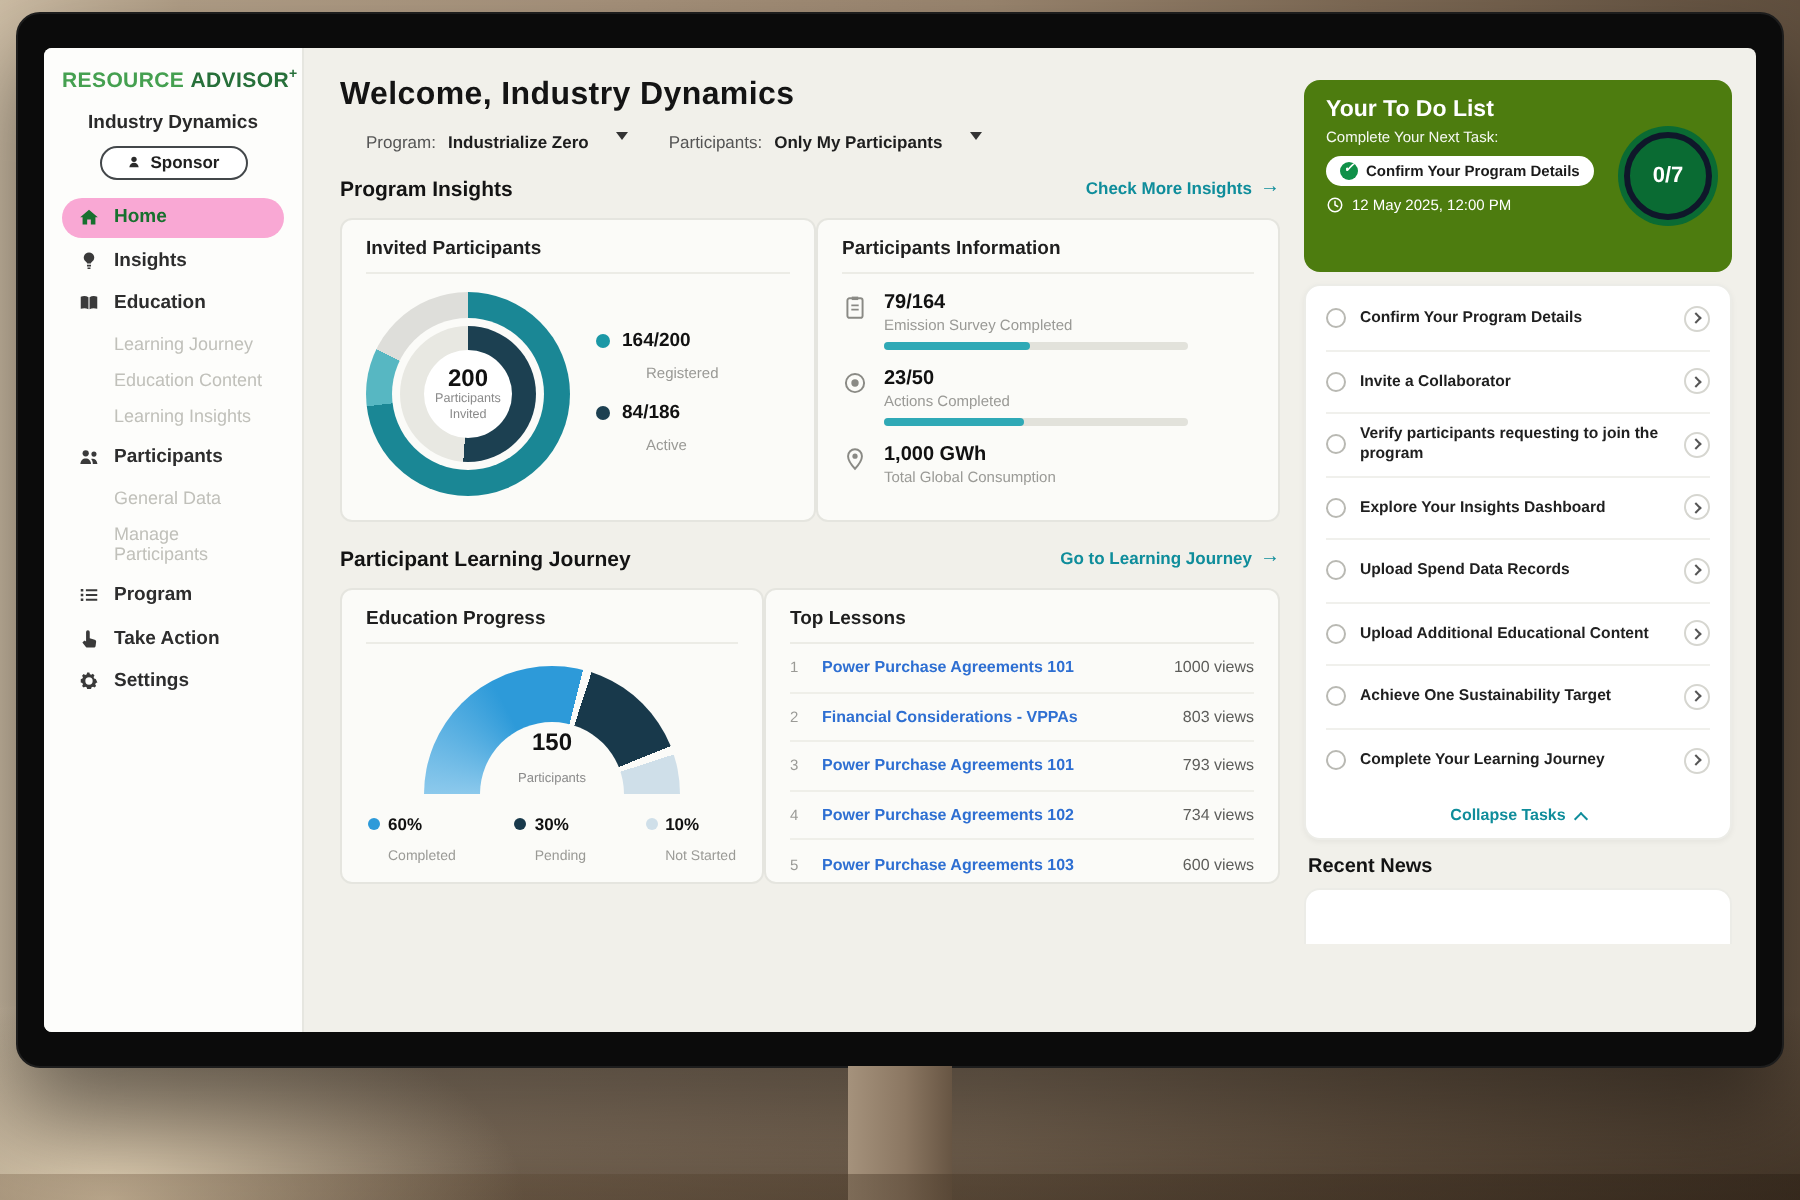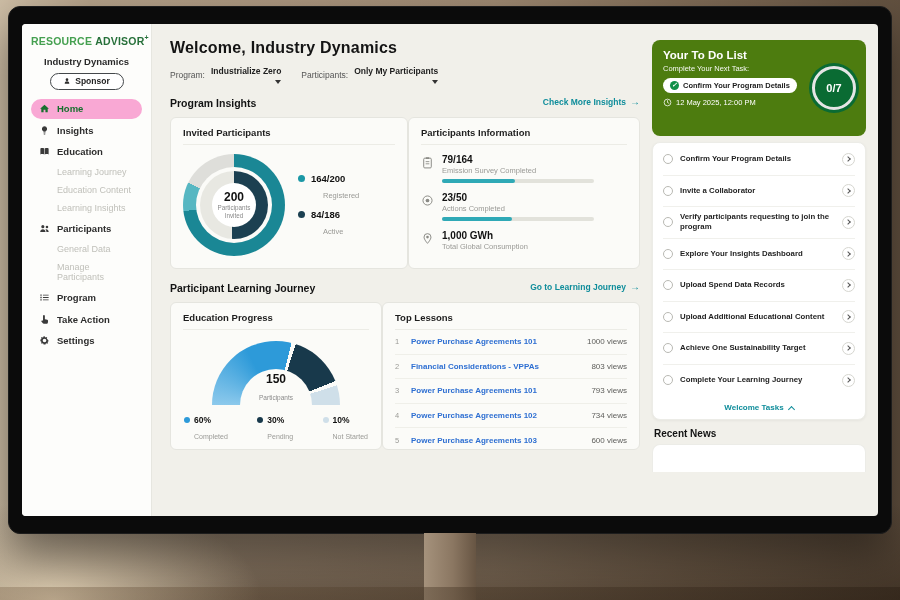--- a/index.html
+++ b/index.html
@@ -31,22 +31,22 @@
   .sponsor svg { width:8px; height:8px; fill:#2b2b2b; }
   .nav-item { display:flex; align-items:center; gap:7px; padding:4.5px 8px; font-size:9.5px; font-weight:700; color:#2d2d2d; border-radius:12px; margin:1.5px 0; cursor:pointer; }
   .nav-item svg { width:11px; height:11px; fill:#3a3a3a; flex:none; }
   .nav-item.active { background:#f9a8d4; color:#17702e; }
   .nav-item.active svg { fill:#17702e; }
   .nav-sub { padding:4px 8px 4px 26px; font-size:9px; color:#c0c0ba; font-weight:400; cursor:pointer; }
 
   
   .content { position:absolute; left:130px; top:0; right:0; bottom:0; padding:15px 0 0 18px; }
   h1 { font-size:16px; font-weight:800; color:#141414; letter-spacing:.2px; }
-  .filters { display:flex; align-items:center; gap:6px; margin-top:9px; font-size:8.5px; color:#555; }
-  .fvalue { font-weight:700; color:#1e1e1e; display:flex; align-items:flex-end; gap:4px; margin-right:14px; cursor:pointer;flex-direction:column; }
+  .filters { display:flex; align-items:center; gap:6px; margin-top:9px; font-size:8.5px; color:#555;margin-left:13px; }
+  .fvalue { font-weight:700; color:#1e1e1e; display:flex; align-items:flex-start; gap:14px; margin-right:14px; cursor:pointer; }
   .caret { width:0; height:0; border-left:3.5px solid transparent; border-right:3.5px solid transparent; border-top:4px solid #333; }
   .secrow { display:flex; align-items:flex-start; justify-content:space-between; width:470px; margin-top:13px; }
   .sectitle { font-weight:800; font-size:10.5px; color:#131313; }
   .seclink { display:flex; gap:4px; align-items:center; color:#0f8d9b; font-weight:700; font-size:8.5px; cursor:pointer; }
   .arr { font-size:10px; line-height:1; }
 
   .cards { display:flex; margin-top:8px; width:470px; }
   .card { background:#fbfbf8; border:1px solid #e5e5df; border-radius:6px; padding:9px 12px; }
   .cardtitle { font-size:9.5px; font-weight:700; color:#1e1e1e; padding-bottom:6px; border-bottom:1px solid #ecece6; }
   .invited { width:238px; height:152px; }
@@ -100,21 +100,21 @@
   
   .rightpanel { position:absolute; top:16px; right:12px; width:214px; bottom:0; }
   .todo-green { position:relative; background:#4d7c0f; border-radius:8px; padding:9px 11px; height:96px; color:#fff; overflow:hidden; }
   .ttitle { font-size:11.5px; font-weight:800; }
   .tsub { font-size:7.5px; margin-top:3px; opacity:.95; }
   .tpill { display:inline-flex; align-items:center; gap:4px; background:#fff; border-radius:9px; padding:3px 7px; margin-top:5px; font-size:7.5px; font-weight:700; color:#1b1b1b; max-width:152px; cursor:pointer; }
   .checkcircle { width:9px; height:9px; border-radius:50%; background:#0f9048; color:#fff; font-size:6.5px; line-height:1; display:flex; align-items:center; justify-content:center; flex:none; }
   .ttime { display:flex; align-items:center; gap:4px; font-size:7.5px; margin-top:5px; }
   .ttime svg { width:9px; height:9px; }
   .tbadge { position:absolute; right:10px; top:50%; transform:translateY(-50%); width:44px; height:44px; border-radius:50%;
-    background:#0a6b33; border:3px solid #e5e5e5; box-shadow:0 0 0 3px #0a6b33; display:flex; align-items:center; justify-content:center; font-weight:800; font-size:11px; color:#fff; }
+    background:#0a6b33; border:3px solid #0f172a; box-shadow:0 0 0 3px #0a6b33; display:flex; align-items:center; justify-content:center; font-weight:800; font-size:11px; color:#fff; }
 
   .taskcard { background:#fff; border-radius:8px; margin-top:6px; padding:1px 10px 2px; border:1px solid #ecece7; box-shadow:0 1px 3px rgba(0,0,0,.05); }
   .task { display:flex; align-items:center; gap:7px; min-height:31.5px; border-bottom:1px solid #f0f0ec; font-size:7.8px; color:#1f1f1f; font-weight:600; padding:3px 0; cursor:pointer; }
   .task span { flex:1; line-height:1.3; }
   .tcheck { width:10px; height:10px; border:1.2px solid #b9b9b3; border-radius:50%; flex:none; cursor:pointer; }
   .tchev { width:13px; height:13px; border:1px solid #d6d6d0; border-radius:50%; display:flex; align-items:center; justify-content:center; flex:none; cursor:pointer; }
   .chev-r { width:4px; height:4px; border-right:1.3px solid #555; border-top:1.3px solid #555; transform:rotate(45deg); margin-left:-1px; }
   .collapse { display:flex; align-items:center; justify-content:center; gap:5px; padding:7px 0 5px; color:#0f8d9b; font-weight:700; font-size:8px; cursor:pointer; }
   .chev-u { width:5px; height:5px; border-right:1.4px solid #0f8d9b; border-top:1.4px solid #0f8d9b; transform:rotate(-45deg); margin-top:3px; }
   .newstitle { font-size:10px; font-weight:800; margin:8px 0 5px 2px; color:#131313; }
@@ -427,21 +427,21 @@
               </i>
           </div>
           <div class="task" style="border-bottom:none;">
             <i class="tcheck"></i>
             <span>Complete Your Learning Journey</span>
             <i class="tchev">
                 <i class="chev-r"></i>
               </i>
           </div>
           <div class="collapse">
-            <span>Welcome Tasks</span>
+            <span>Collapse Tasks</span>
             <i class="chev-u"></i>
           </div>
         </div>
 
         <div class="newstitle">Recent News</div>
         <div class="newscard"></div>
       </div>
 
     </div>
   </div>

